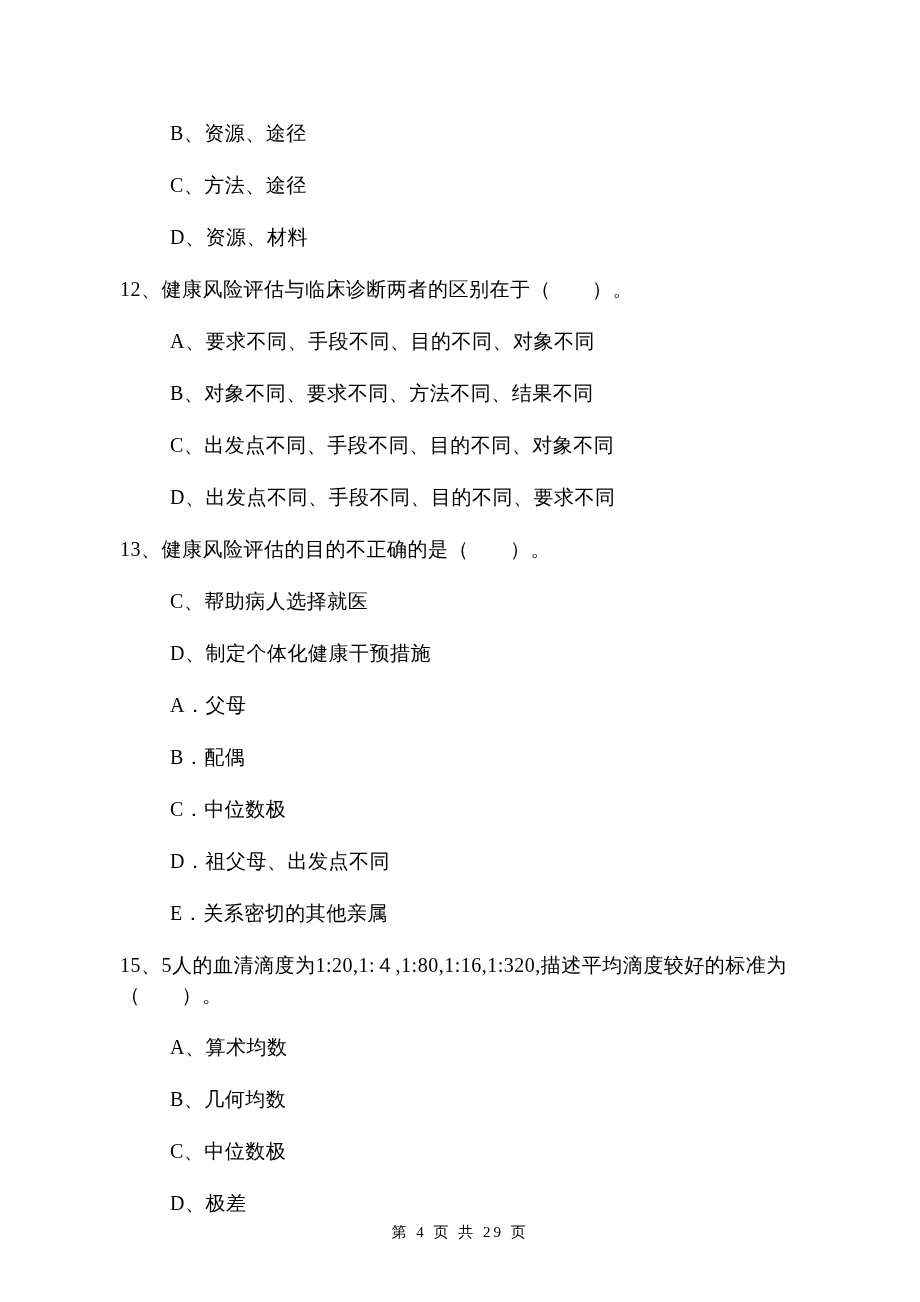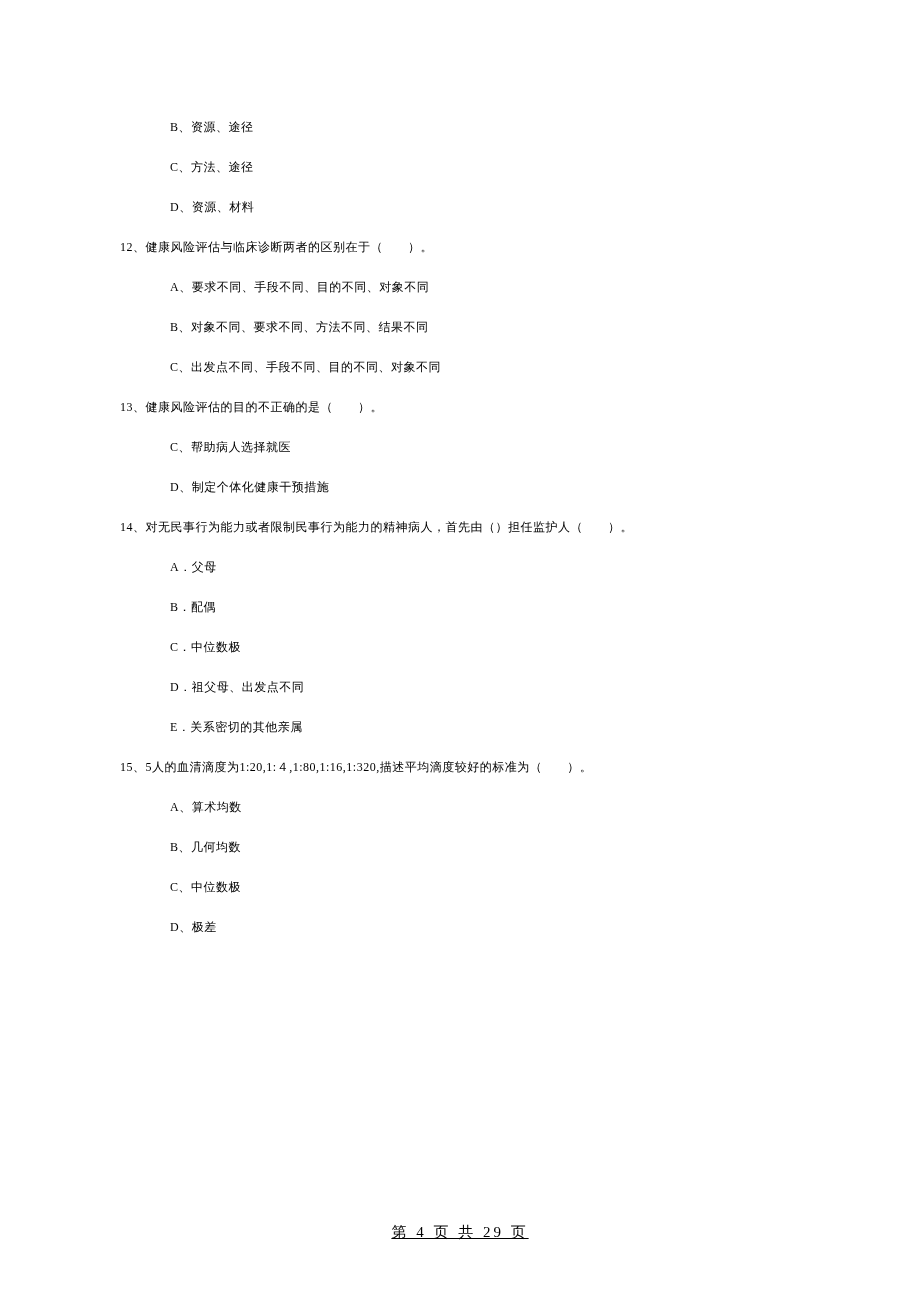--- a/index.html
+++ b/index.html
@@ -6,63 +6,62 @@
   body {
     width: 920px;
     height: 1302px;
     background: #ffffff;
     font-family: "SimSun", "宋体", serif;
     color: #000000;
     position: relative;
   }
   .page {
     padding: 118px 120px 0 120px;
-    font-size: 12px;
+    font-size: 20px;
     line-height: 1.5;
   }
   .option-line {
     padding-left: 50px;
     margin-bottom: 22px;
     letter-spacing: 0.5px;
   }
   .question-line {
     margin-bottom: 22px;
     margin-top: 16px;
     letter-spacing: 0.5px;
   }
   .footer {
     position: absolute;
     bottom: 60px;
     left: 0;
     width: 100%;
     text-align: center;
     font-size: 15px;
     letter-spacing: 3px;
-    text-decoration: underline;
   }
 </style>
 </head>
 <body>
 
 <div class="page">
 
   <div class="option-line">B、资源、途径</div>
   <div class="option-line">C、方法、途径</div>
   <div class="option-line">D、资源、材料</div>
 
   <div class="question-line">12、健康风险评估与临床诊断两者的区别在于（　　）。</div>
   <div class="option-line">A、要求不同、手段不同、目的不同、对象不同</div>
   <div class="option-line">B、对象不同、要求不同、方法不同、结果不同</div>
   <div class="option-line">C、出发点不同、手段不同、目的不同、对象不同</div>
+  <div class="option-line">D、出发点不同、手段不同、目的不同、要求不同</div>
 
   <div class="question-line">13、健康风险评估的目的不正确的是（　　）。</div>
   <div class="option-line">C、帮助病人选择就医</div>
   <div class="option-line">D、制定个体化健康干预措施</div>
 
-  <div class="question-line">14、对无民事行为能力或者限制民事行为能力的精神病人，首先由（）担任监护人（　　）。</div>
   <div class="option-line">A．父母</div>
   <div class="option-line">B．配偶</div>
   <div class="option-line">C．中位数极</div>
   <div class="option-line">D．祖父母、出发点不同</div>
   <div class="option-line">E．关系密切的其他亲属</div>
 
   <div class="question-line">15、5人的血清滴度为1:20,1:４,1:80,1:16,1:320,描述平均滴度较好的标准为（　　）。</div>
   <div class="option-line">A、算术均数</div>
   <div class="option-line">B、几何均数</div>
   <div class="option-line">C、中位数极</div>

